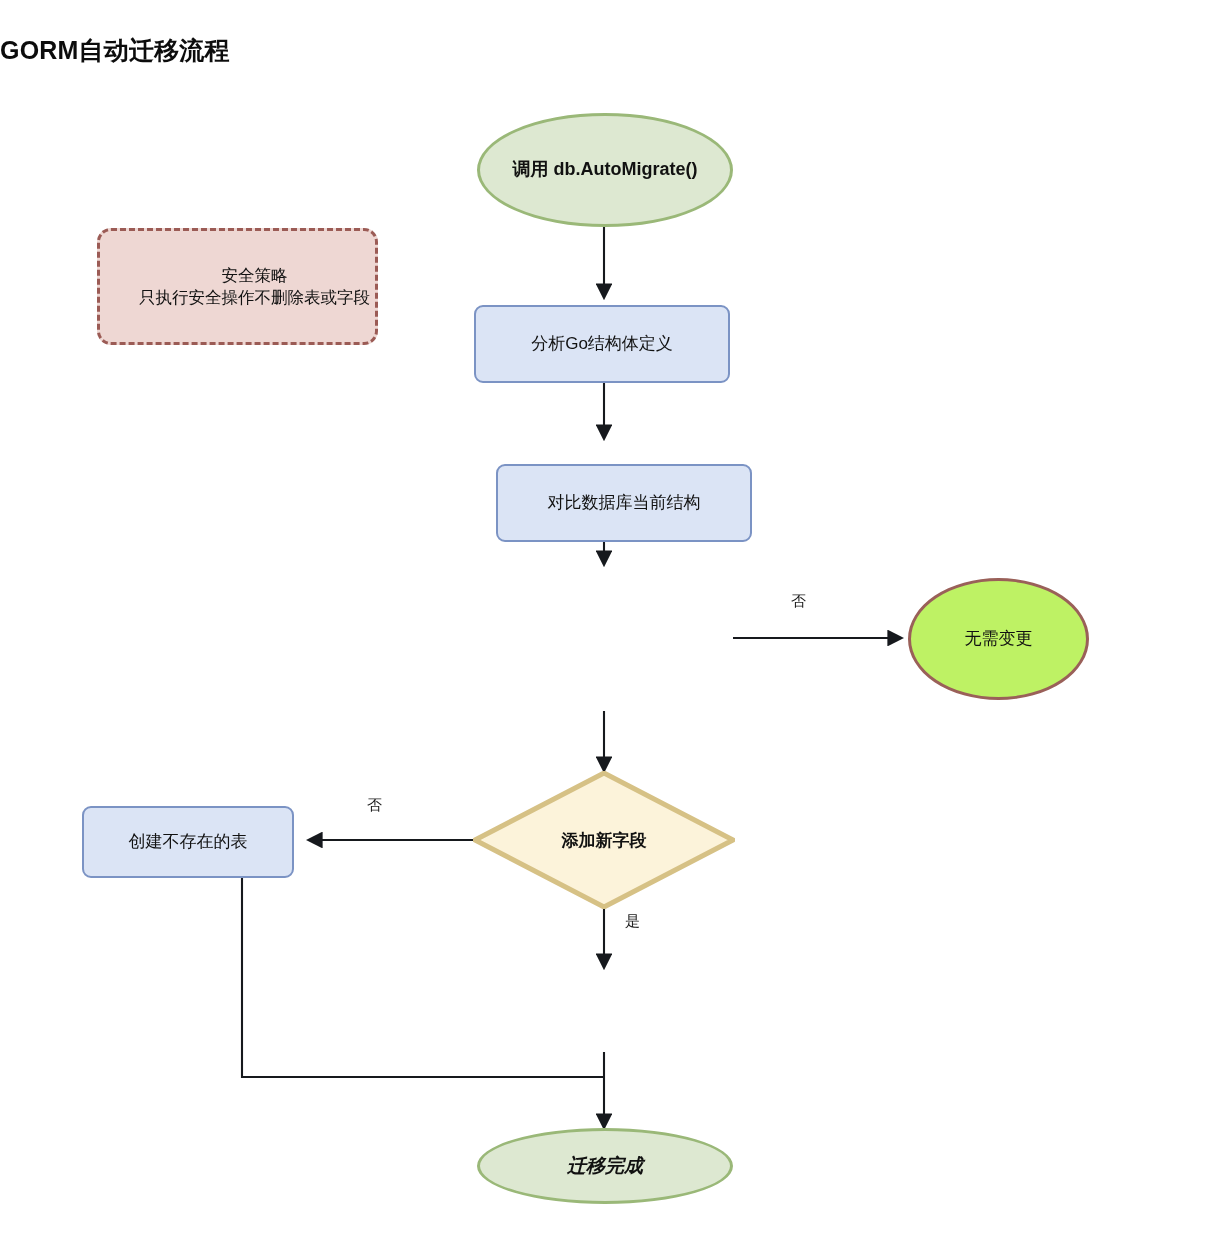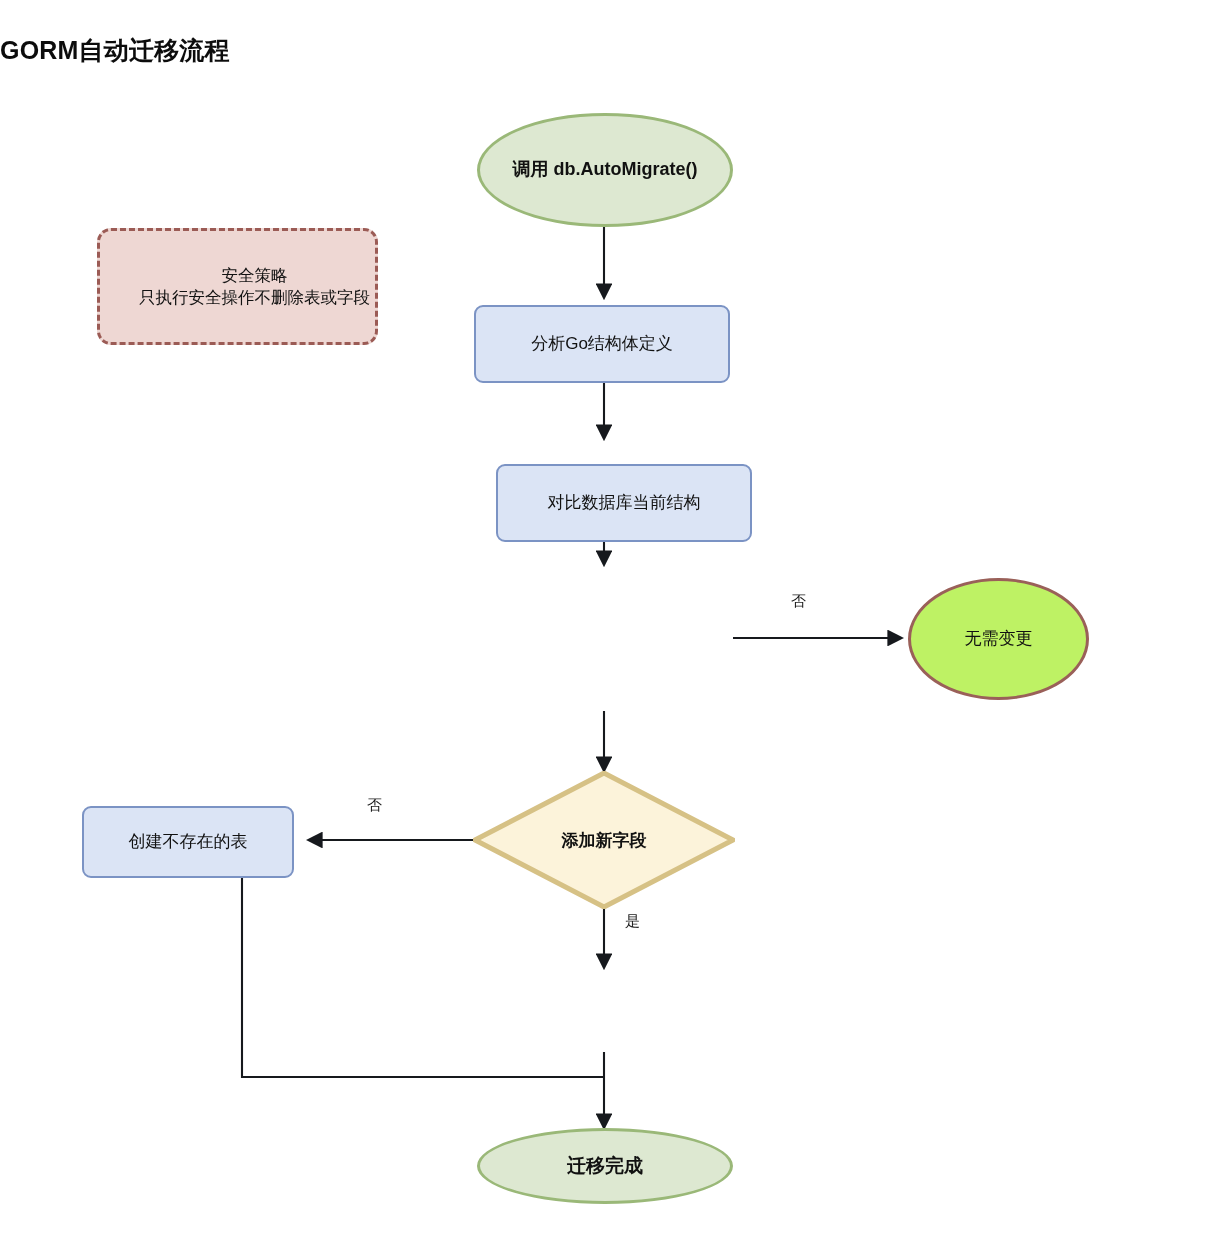--- a/index.html
+++ b/index.html
@@ -90,21 +90,21 @@
     position: relative;
     z-index: 2;
     text-align: center;
     white-space: nowrap;
   }
 
   .t-bold { font-weight: bold; }
   .t-16 { font-size: 16.5px; padding-left: 34px; }
   .t-17 { font-size: 17px; }
   .t-18 { font-size: 18px; }
-  .t-19 { font-size: 19px; }
+  .t-19 { font-size: 19px; font-style: italic; }
 
   .edge-label {
     position: absolute;
     font-size: 15px;
     color: #1a1a1a;
     background: transparent;
     white-space: nowrap;
   }
 </style>
 </head>

